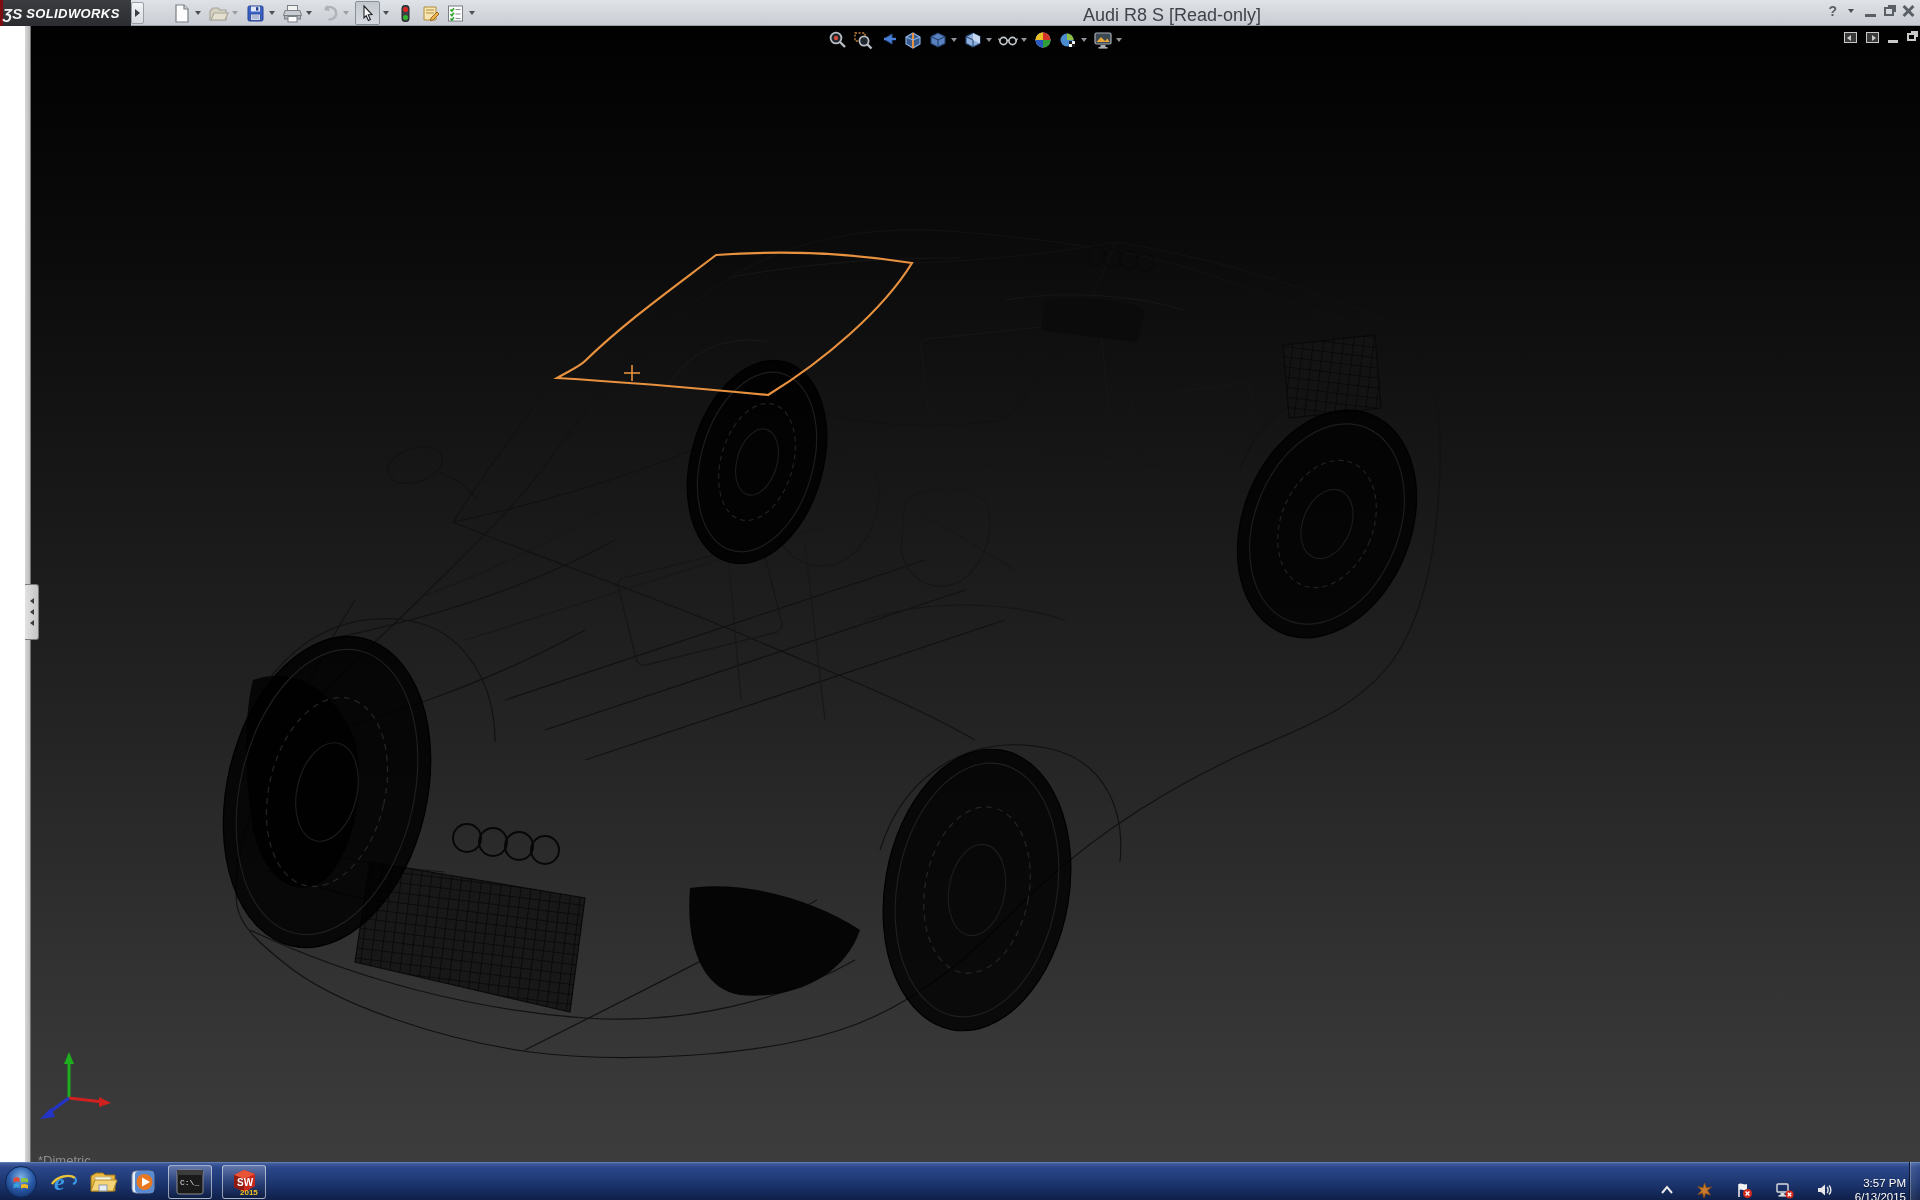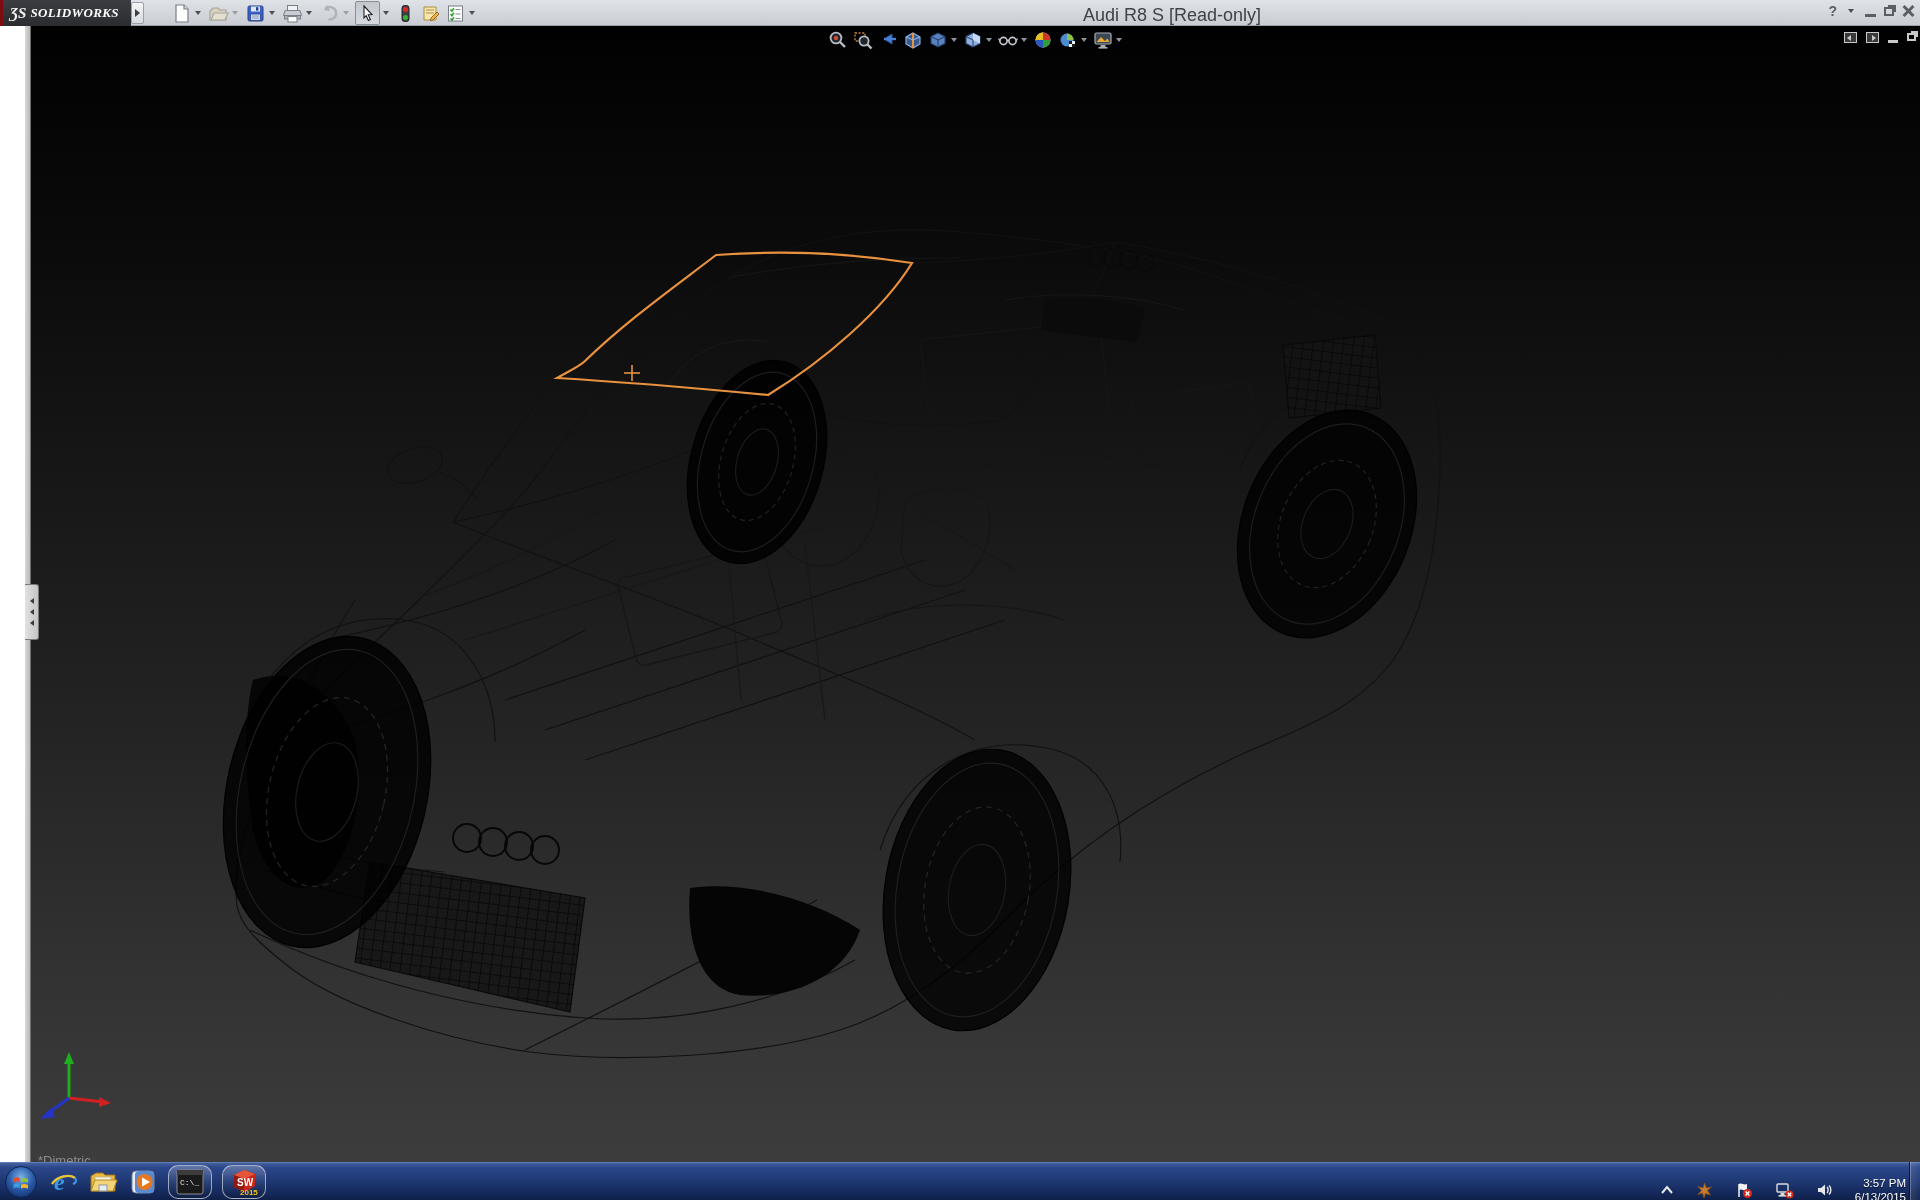--- a/index.html
+++ b/index.html
@@ -4,21 +4,21 @@
 <style>
   html,body{margin:0;padding:0;width:1920px;height:1200px;overflow:hidden;
     font-family:"Liberation Sans", sans-serif; -webkit-font-smoothing:antialiased;}
   *{box-sizing:border-box;}
 
   
   .titlebar{position:absolute;left:0;top:0;width:1920px;height:26px;
     background:linear-gradient(#dfe2e7,#d2d6db 60%,#c9cdd3);border-bottom:1px solid #9aa0a8;}
   .red-sliver{position:absolute;left:0;top:0;width:3px;height:26px;background:#7e0b10;}
   .brand{position:absolute;left:3px;top:0;height:26px;width:128px;background:linear-gradient(#3c3d40,#2b2c2f);
-    display:flex;align-items:center;padding-left:7px;color:#fff;font-family:Liberation Serif, serif;}
+    display:flex;align-items:center;color:#fff;}
   .brand-mark{font-weight:bold;font-style:italic;font-size:15px;margin-right:4px;color:#f2f2f2;}
   .brand-name{font-weight:bold;font-style:italic;font-size:13px;letter-spacing:.4px;color:#fdfdfd;}
   .flyout-btn{position:absolute;left:131px;top:2px;width:13px;height:22px;
     background:linear-gradient(#f4f5f7,#d8dbe0);border:1px solid #9aa0a8;border-radius:2px;
     display:flex;align-items:center;justify-content:center;}
   .tri-right{width:0;height:0;border-top:4px solid transparent;border-bottom:4px solid transparent;border-left:5px solid #3a3f46;}
   .main-toolbar{position:absolute;left:170px;top:0;height:26px;display:flex;align-items:center;gap:2px;}
   .tb-item{display:flex;align-items:center;height:24px;padding:0 1px;}
   .tb-ico{width:21px;height:21px;display:block;}
   .caret{width:0;height:0;border-left:3px solid transparent;border-right:3px solid transparent;
@@ -70,21 +70,21 @@
   .orientation-label{position:absolute;left:13px;bottom:2px;font-size:13px;color:#8e8e8e;}
   .triad{position:absolute;left:6px;bottom:44px;width:90px;height:80px;}
 
   
   .taskbar{position:absolute;left:0;top:1162px;width:1920px;height:38px;
     background:linear-gradient(#44619f 0%,#2c478a 12%,#203a76 45%,#152a5d 78%,#0f2049 100%);
     border-top:1px solid #5f7cb8;}
   .tb-left{position:absolute;left:4px;top:0;height:38px;display:flex;align-items:center;gap:10px;}
   .task-ico{width:30px;height:30px;display:block;}
   .orb{width:34px;height:34px;}
-  .open-app{width:44px;height:34px;margin-top:0;border:1px solid rgba(255,255,255,.55);border-radius:10px;
+  .open-app{width:44px;height:34px;margin-top:0;border:1px solid rgba(255,255,255,.55);border-radius:3px;
     background:linear-gradient(rgba(255,255,255,.25),rgba(255,255,255,.07) 45%,rgba(0,0,0,.12));
     display:flex;align-items:center;justify-content:center;}
   .tray{position:absolute;right:14px;top:8px;height:38px;display:flex;align-items:center;gap:22px;}
   .clock{color:#fff;font-size:11.5px;text-align:right;line-height:1.25;text-shadow:0 1px 1px rgba(0,0,0,.6);}
   .show-desktop{position:absolute;right:0;top:1162px;width:11px;height:38px;
     background:linear-gradient(90deg,rgba(255,255,255,.12),rgba(255,255,255,.03));
     border-left:1px solid #0a1733;box-shadow:inset 1px 0 0 rgba(255,255,255,.25);}
   .tray-ico{display:block;}
 </style>
 </head>

